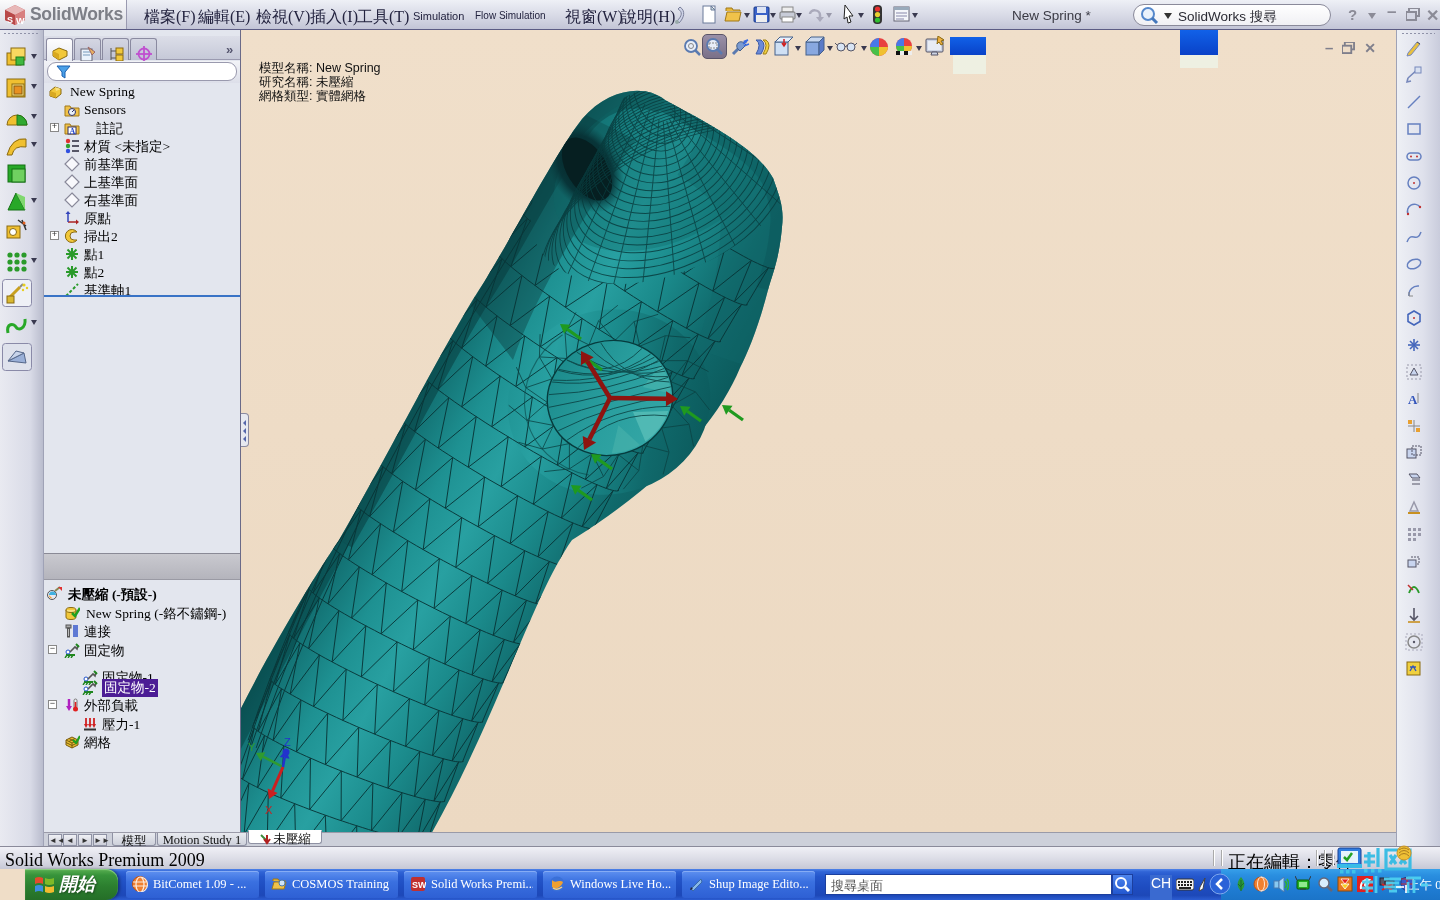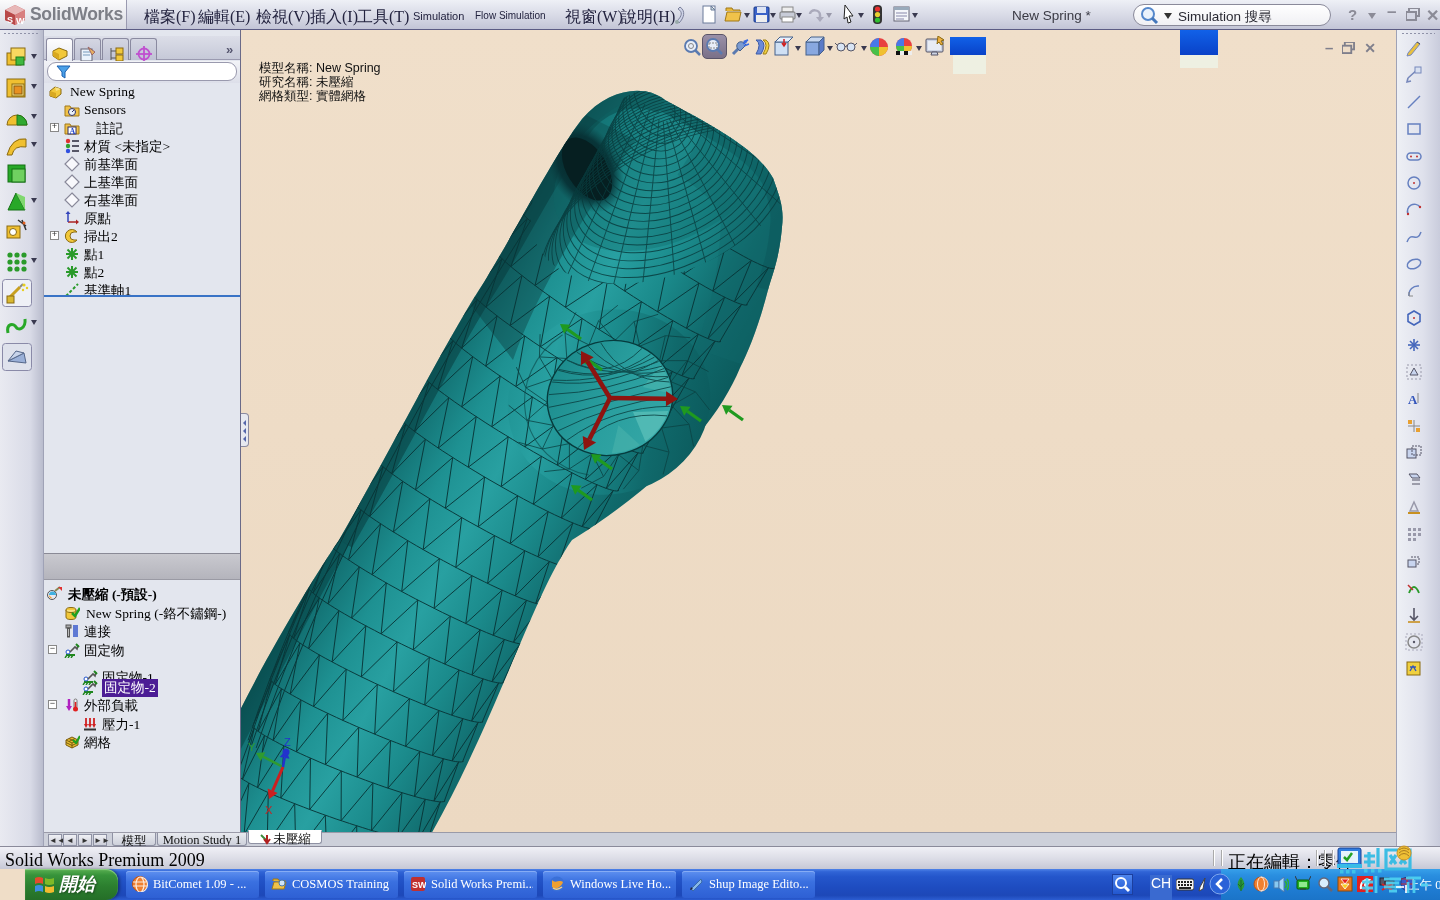--- a/index.html
+++ b/index.html
@@ -152,21 +152,21 @@
       </svg>
     <div id="doctitle" class="abs">New Spring *</div>
     <div id="searchbox" class="abs">
       <svg style="position:absolute;left:5px;top:1px" width="22" height="20" viewBox="0 0 22 20">
           <circle cx="9" cy="8" r="6" fill="#eaf2fc" stroke="#5588cc" stroke-width="2"></circle>
           <line x1="13" y1="12" x2="18" y2="17" stroke="#4477bb" stroke-width="3"></line>
         </svg>
       <svg style="position:absolute;left:30px;top:8px" width="9" height="7">
           <polygon points="0,0 8,0 4,6" fill="#333"></polygon>
         </svg>
-      <div class="stext">Simulation 搜尋</div>
+      <div class="stext">SolidWorks 搜尋</div>
     </div>
     <div class="winbtn abs" style="left:1348px">?</div>
     <svg class="abs" style="left:1368px;top:13px" width="9" height="7">
         <polygon points="0,0 8,0 4,6" fill="#8b8b97"></polygon>
       </svg>
     <div class="winbtn abs" style="left:1387px;top:2px;font-size:17px">–</div>
     <svg class="abs" style="left:1406px;top:8px" width="14" height="13" viewBox="0 0 14 13">
         <rect x="3" y="0" width="10" height="8" fill="none" stroke="#8b8b97" stroke-width="2"></rect>
         <rect x="0" y="4" width="10" height="8" fill="#d5d7e4" stroke="#8b8b97" stroke-width="2"></rect>
       </svg>
@@ -1102,20 +1102,23 @@
         </svg>
         <div class="ttxt">Windows Live Ho...</div>
       </div>
       <div class="taskbtn abs" style="left:657px">
         <svg class="ticn" width="16" height="16" viewBox="0 0 16 16">
           <path d="M3,13 L13,3 l1,3 -9,9 Z" fill="#88b8e8" stroke="#3a6aa8"></path>
           <path d="M2,14 l3,-1 -2,-2 Z" fill="#223"></path>
         </svg>
         <div class="ttxt">Shup Image Edito...</div>
       </div>
+    <div id="tsearch" class="abs">
+        <span style="position:absolute;left:5px;top:2px">搜尋桌面</span>
+      </div>
     <div id="tsearchbtn" class="abs"><svg width="19" height="19" viewBox="0 0 19 19">
           <circle cx="8" cy="8" r="5" fill="none" stroke="#fff" stroke-width="2"></circle>
           <line x1="12" y1="12" x2="16" y2="16" stroke="#fff" stroke-width="3"></line>
         </svg></div>
     <div class="abs" style="left:1125px;top:6px;width:22px;height:27px;background:#3a6ad0;color:#fff;font-size:14px;text-align:center;font-family:'Liberation Sans',sans-serif">CH</div>
     <svg class="abs" style="left:1151px;top:8px" width="18" height="14" viewBox="0 0 18 14">
         <rect x="0" y="2" width="18" height="11" rx="2" fill="#f4f4f4" stroke="#333"></rect>
         <g fill="#222">
           <rect x="2" y="4" width="2" height="2"></rect>
           <rect x="5" y="4" width="2" height="2"></rect>

